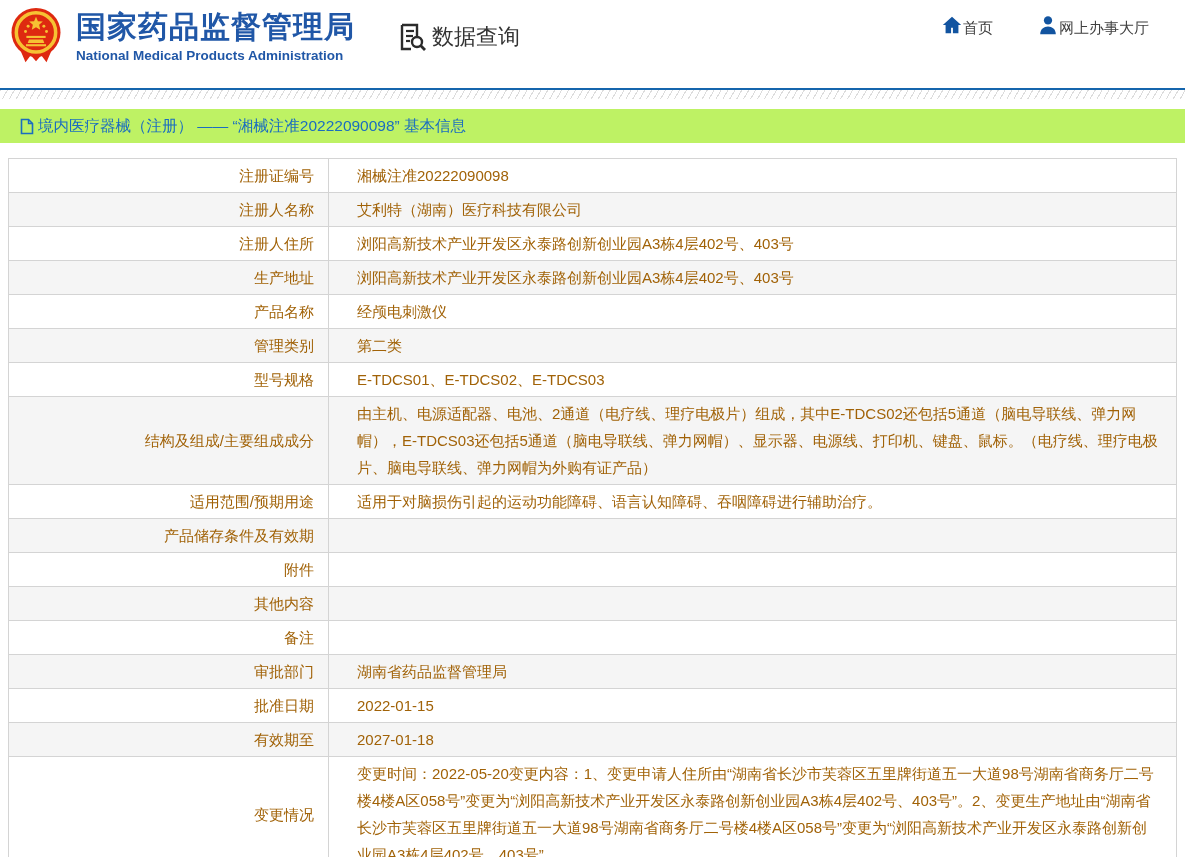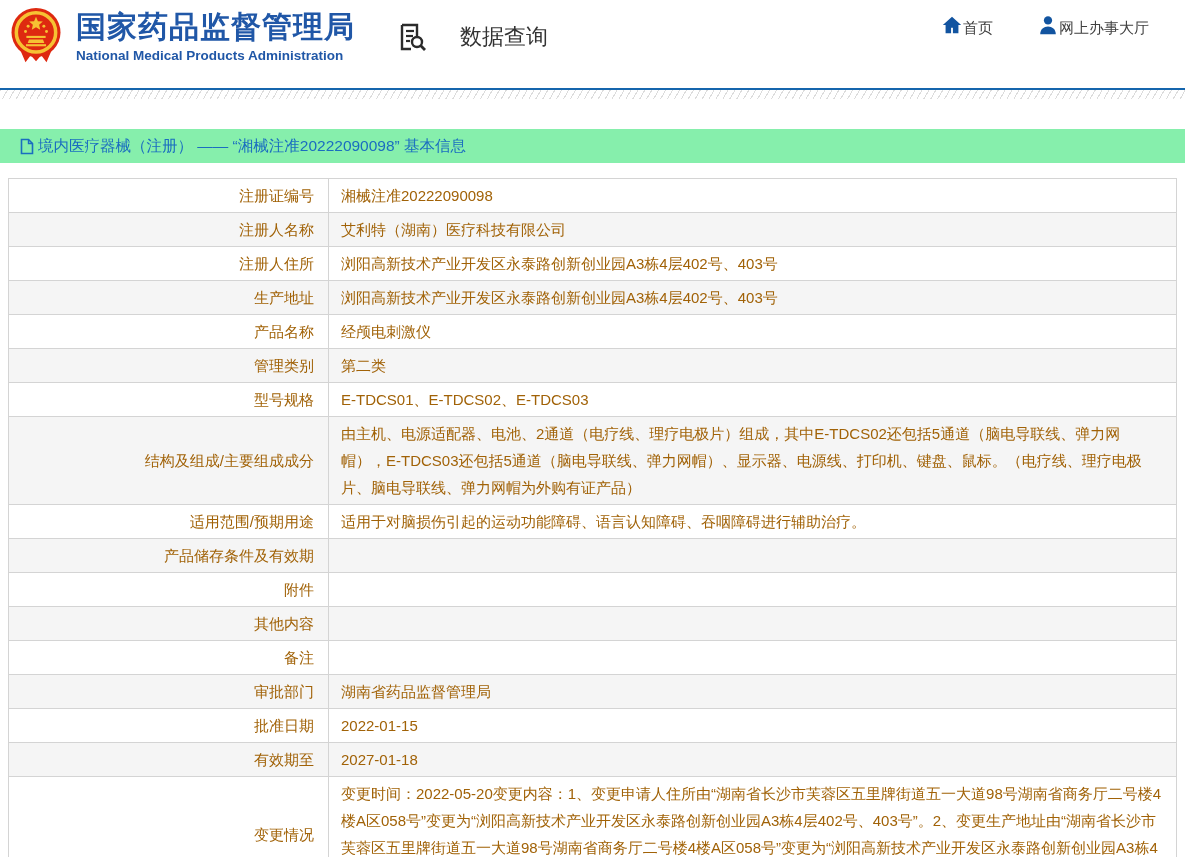--- a/index.html
+++ b/index.html
@@ -24,21 +24,21 @@
     letter-spacing: 1px; line-height: 34px;
   }
   .brand .sub {
     font-size: 13.5px; color: #2057a7; margin-top: 4px; font-weight: bold;
   }
   .query {
     display: flex; align-items: center;
     margin: 22px 0 0 42px;
   }
   .query .qicon { width: 30px; height: 30px; margin-right: 5px; }
-  .query .qtext { font-size: 22px; color: #333333; margin-left: 28px; }
+  .query .qtext { font-size: 22px; color: #333333; }
   .topnav {
     position: absolute; right: 36px; top: 14px;
     display: flex; gap: 44px;
   }
   .navitem {
     display: flex; flex-direction: row; align-items: center;
     cursor: pointer;
   }
   .navitem .nicon { width: 22px; height: 22px; margin-bottom: 6px; }
   .navitem .nlabel { font-size: 15px; color: #404040; white-space: nowrap; }
@@ -47,23 +47,23 @@
   .hatch {
     height: 9px;
     background: repeating-linear-gradient(
       120deg,
       #dcdcdc 0px, #dcdcdc 1px,
       #ffffff 1px, #ffffff 6px
     );
   }
   
   .crumbbar {
-    margin-top: 30px;
+    margin-top: 10px;
     height: 34px;
-    background: #86efac;
+    background: #bef264;
     display: flex; align-items: center;
     padding-left: 20px;
   }
   .crumbbar .doc-icon { width: 14px; height: 17px; margin-right: 4px; flex: 0 0 auto; }
   .crumbbar .crumbtext { font-size: 15.5px; color: #1a6dc0; }
   
   .info-table {
     margin: 15px 8px 0 8px;
     width: 1169px;
     border-collapse: collapse;
@@ -76,21 +76,21 @@
     color: #a16207;
     line-height: 27px;
     vertical-align: middle;
   }
   .info-table td.label {
     width: 320px;
     text-align: right;
     padding: 3px 14px 3px 6px;
   }
   .info-table td.value {
-    padding: 3px 14px 3px 12px;
+    padding: 3px 14px 3px 28px;
     word-break: break-all;
   }
 </style>
 </head>
 <body>
 
 <div class="header">
   <svg class="emblem" viewBox="0 0 64 66">
     <circle cx="32" cy="30" r="28" fill="#de2910"></circle>
     <path d="M14 50 L20 64 L26 56 L32 63 L38 56 L44 64 L50 50 Z" fill="#de2910"></path>

